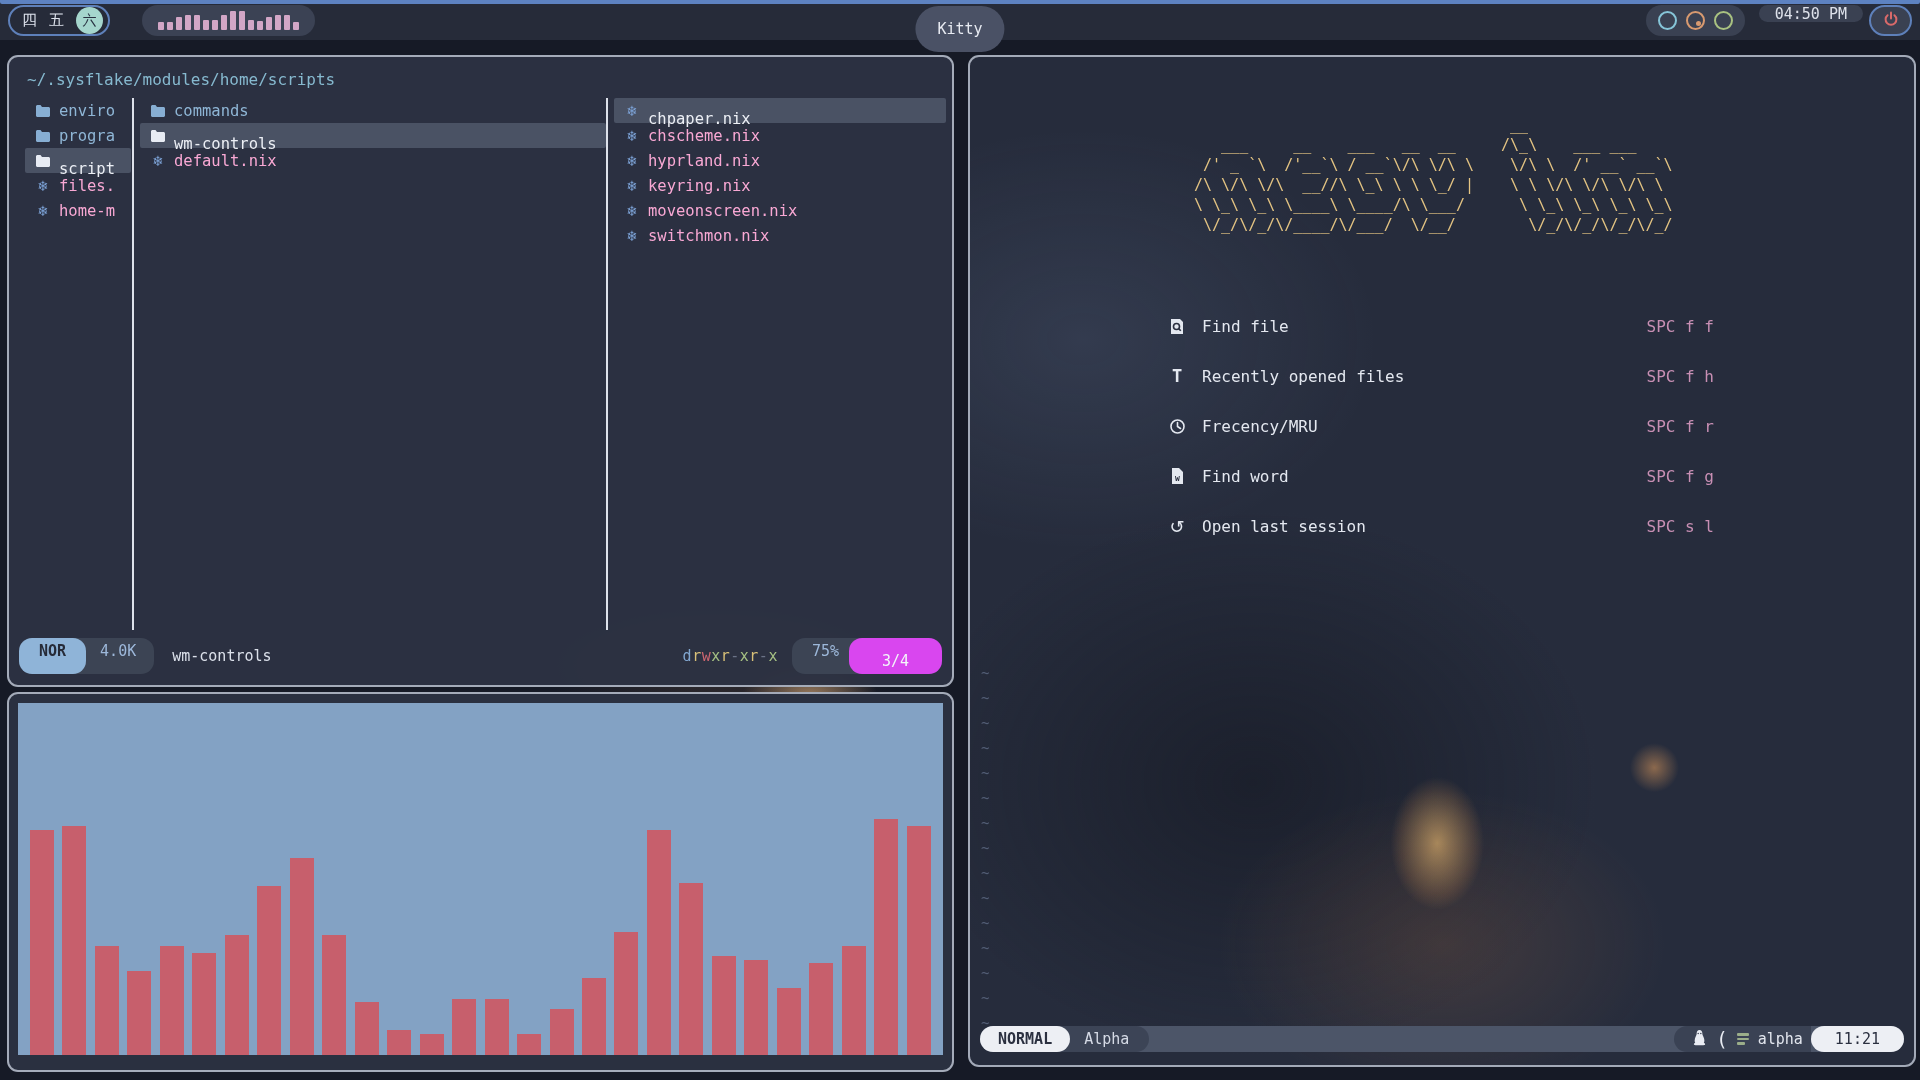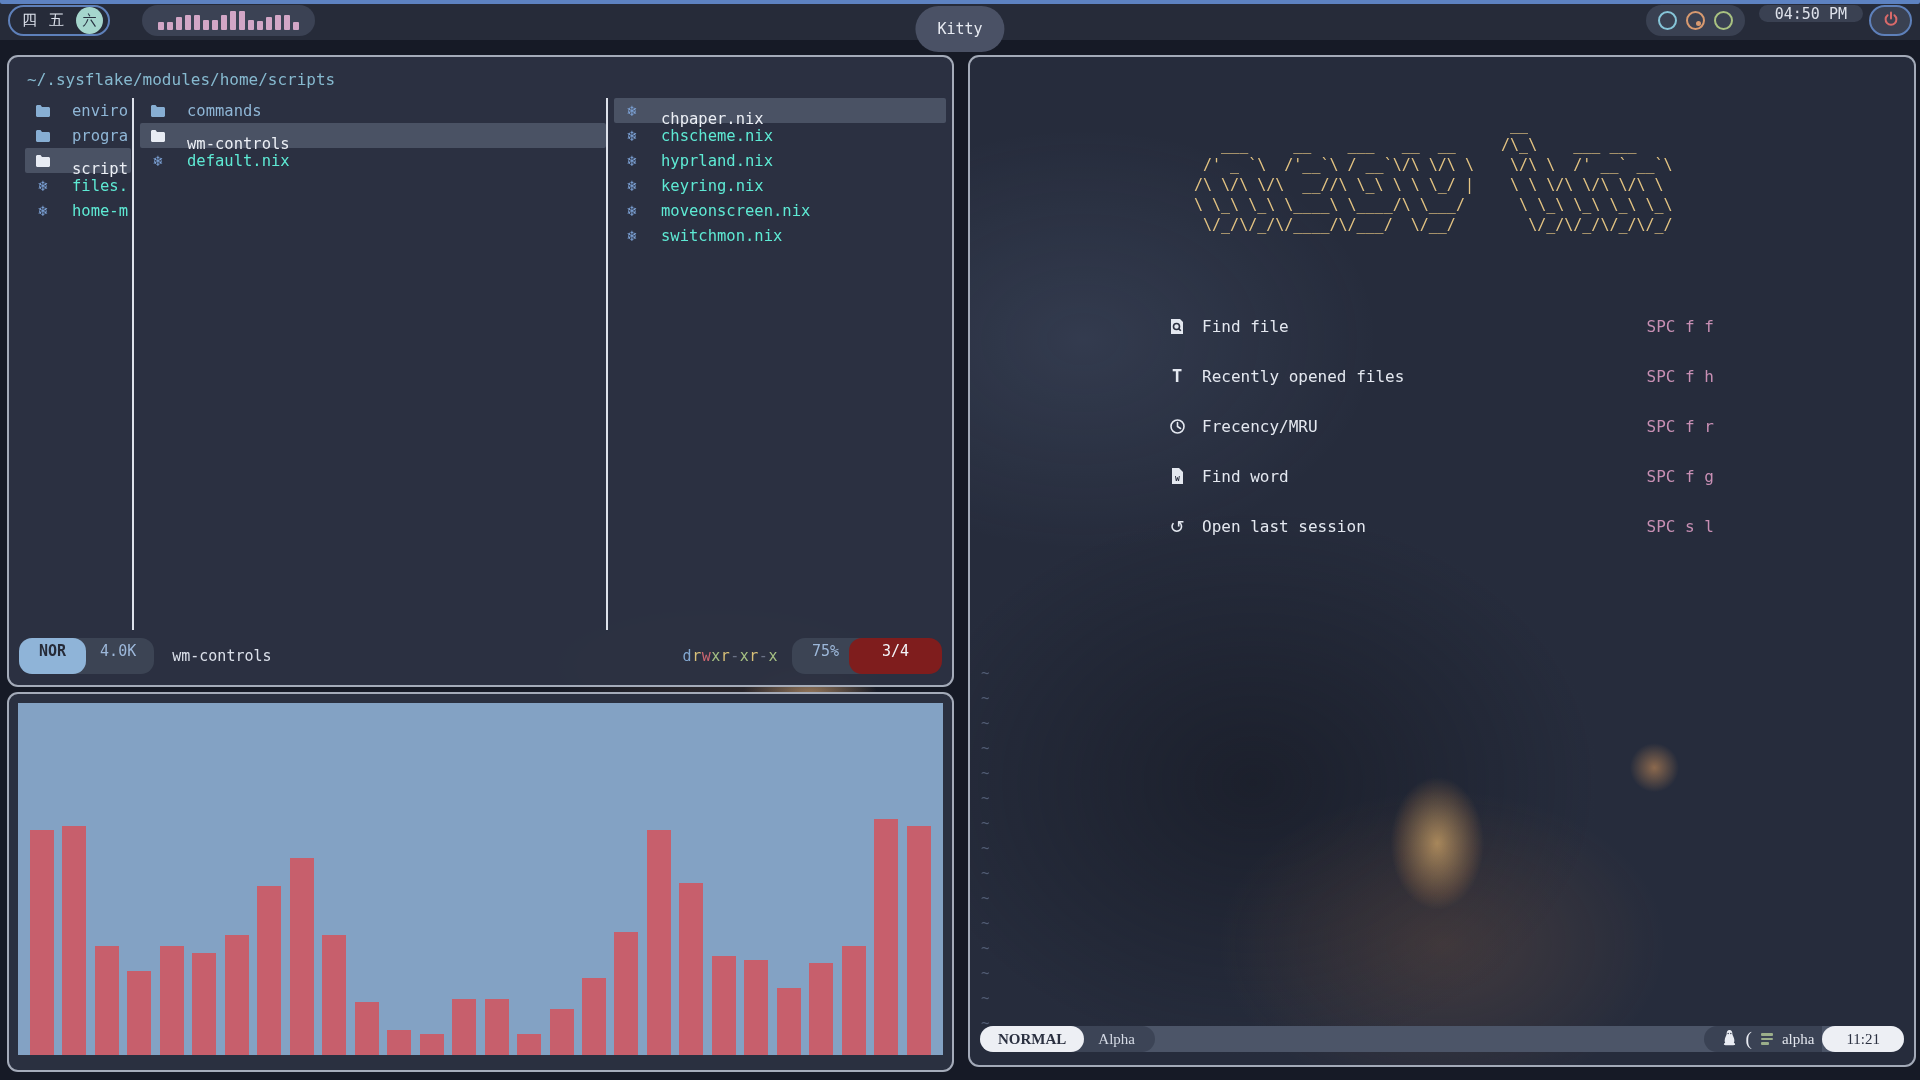--- a/index.html
+++ b/index.html
@@ -29,37 +29,37 @@
   .clock-pill { right:57px; top:5px; height:17px; background:#3a4152; padding:0 16px; font-size:15px; color:#dde1ea; }
   .power-pill { right:8px; top:5px; height:31px; width:43px; background:#3a4152; border:2px solid #5e80ba; justify-content:center; }
   
   .window { position:absolute; border:2px solid rgba(205,212,226,0.75); border-radius:11px; }
   
   .fm { left:7px; top:55px; width:947px; height:632px; background:rgba(44,50,66,0.97); overflow:hidden; }
   .fm-path { position:absolute; left:18px; top:13px; font-size:16px; color:#86b9cf; }
   .fm-cols { position:absolute; left:0; top:41px; right:0; bottom:47px; }
   .fm-sep { position:absolute; top:0; bottom:8px; width:2px; background:#dde1ea; }
   .fm-col { position:absolute; top:0; }
-  .frow { height:25px; display:flex; align-items:center; gap:20px; padding-left:9px; font-size:15.5px; border-radius:2px; }
+  .frow { height:25px; display:flex; align-items:center; gap:7px; padding-left:9px; font-size:15.5px; border-radius:2px; }
   .frow.sel { background:#4a5264; }
   .fname.folder { color:#8fb6d6; }
-  .fname.nix { color:#5eead4; }
+  .fname.nix { color:#f9a8d4; }
   .frow.sel .fname { color:#eceff5;margin-top:16px; }
   .ficon { width:18px; display:flex; justify-content:center; }
   .nixfl { font-family:"DejaVu Sans", sans-serif; color:#7ca2d6; font-size:14px; line-height:1; }
   .fm-status { position:absolute; left:10px; right:10px; bottom:16px; height:26px; display:flex; align-items:center; font-size:15px; }
   .seg { height:36px; line-height:26px; }
   .sb-mode { background:#8fb4d8; color:#262b38; font-weight:bold; padding:0 20px; border-radius:13px; z-index:2; }
   .sb-size { background:#3c4454; color:#9db8da; padding:0 18px 0 28px; margin-left:-14px; border-radius:0 13px 13px 0; }
   .sb-name { color:#dbe0ea; margin-left:18px; }
   .sb-fill { flex:1; }
   .sb-perms { letter-spacing:0.5px; margin-right:14px; }
   .c-d{color:#82a7d0} .c-r{color:#d8c078} .c-w{color:#cc6670} .c-x{color:#a5c083} .c-dash{color:#6b7387}
   .sb-pct { background:#3c4454; color:#9db8da; padding:0 24px 0 20px; border-radius:13px 0 0 13px; }
-  .sb-pos { background:#7f1d1d; color:#f4f6fa; padding:0 10px; min-width:93px; text-align:center; border-radius:13px; margin-left:-14px; z-index:2; }
+  .sb-pos { background:#d946ef; color:#f4f6fa; padding:10px 10px; min-width:93px; text-align:center; border-radius:13px; margin-left:-14px; z-index:2; }
   
   .viz-win { left:7px; top:692px; width:947px; height:380px; background:#2a3040; }
   .viz-plot { position:absolute; left:9px; right:9px; top:9px; bottom:15px; background:#83a2c4; display:flex; align-items:flex-end; justify-content:space-between; padding:0 12px; }
   .cbar { width:24px; background:#c75f6c; }
   
   .nvim { left:968px; top:55px; width:948px; height:1012px; overflow:hidden;
     background-color:#262c3c;
     background-image:
       radial-gradient(60px 85px at 49.5% 78%, rgba(250,195,115,0.6), rgba(250,170,90,0.15) 60%, transparent 78%),
       radial-gradient(34px 34px at 72.5% 70.5%, rgba(240,165,95,0.5), transparent 72%),
@@ -67,21 +67,21 @@
       radial-gradient(480px 380px at 30% 72%, rgba(15,17,25,0.45), transparent 72%),
       radial-gradient(420px 300px at 12% 28%, rgba(130,150,190,0.14), transparent 70%);
   }
   .ascii { position:absolute; left:224px; top:58px; font-size:15px; line-height:20px; color:#e5c583; white-space:pre; }
   .menu { position:absolute; left:0; top:244px; width:100%; }
   .menu-item { position:relative; height:50px; display:flex; align-items:center; padding-left:196px; font-size:16px; color:#e4e8f0; }
   .mi-icon { width:22px; display:flex; justify-content:center; margin-right:14px; color:#e4e8f0; }
   .mi-shortcut { position:absolute; right:200px; color:#c88fb4; }
   .cursor-box { outline:1.5px solid #dfe3ec; outline-offset:0.5px; }
   .tildes { position:absolute; left:11px; top:604px; font-size:14px; line-height:25px; color:#525d75; }
-  .statusline { position:absolute; left:10px; right:10px; bottom:13px; height:26px; background:#4c5568; border-radius:13px; display:flex; align-items:center; font-size:15px;font-family:Liberation Serif, serif; }
+  .statusline { position:absolute; left:10px; right:10px; bottom:13px; height:26px; background:#4c5568; border-radius:13px; display:flex; align-items:center; font-size:15px; }
   .sl-mode { background:#edeff4; color:#2b3040; font-weight:bold; padding:0 18px; border-radius:13px; z-index:3; height:26px; line-height:26px; }
   .sl-section { background:#3c4456; color:#d5dae5; padding:0 20px 0 28px; margin-left:-14px; border-radius:0 13px 13px 0; z-index:2; height:26px; line-height:26px; }
   .sl-fill { flex:1; }
   .sl-right { display:flex; align-items:center; gap:9px; background:#3a4254; border-radius:13px 0 0 13px; padding:0 8px 0 18px; height:26px; }
   .sl-paren { font-size:19px; color:#e9ecf3; }
   .sl-ft { color:#e2e6ee; }
   .sl-time { background:#edeff4; color:#2b3040; padding:0 24px; border-radius:13px; height:26px; line-height:26px; z-index:3; }
   .hamb { display:flex; flex-direction:column; gap:2px; }
   .hamb div { height:2.5px; background:#9bae8a; border-radius:1px; }
 </style>

